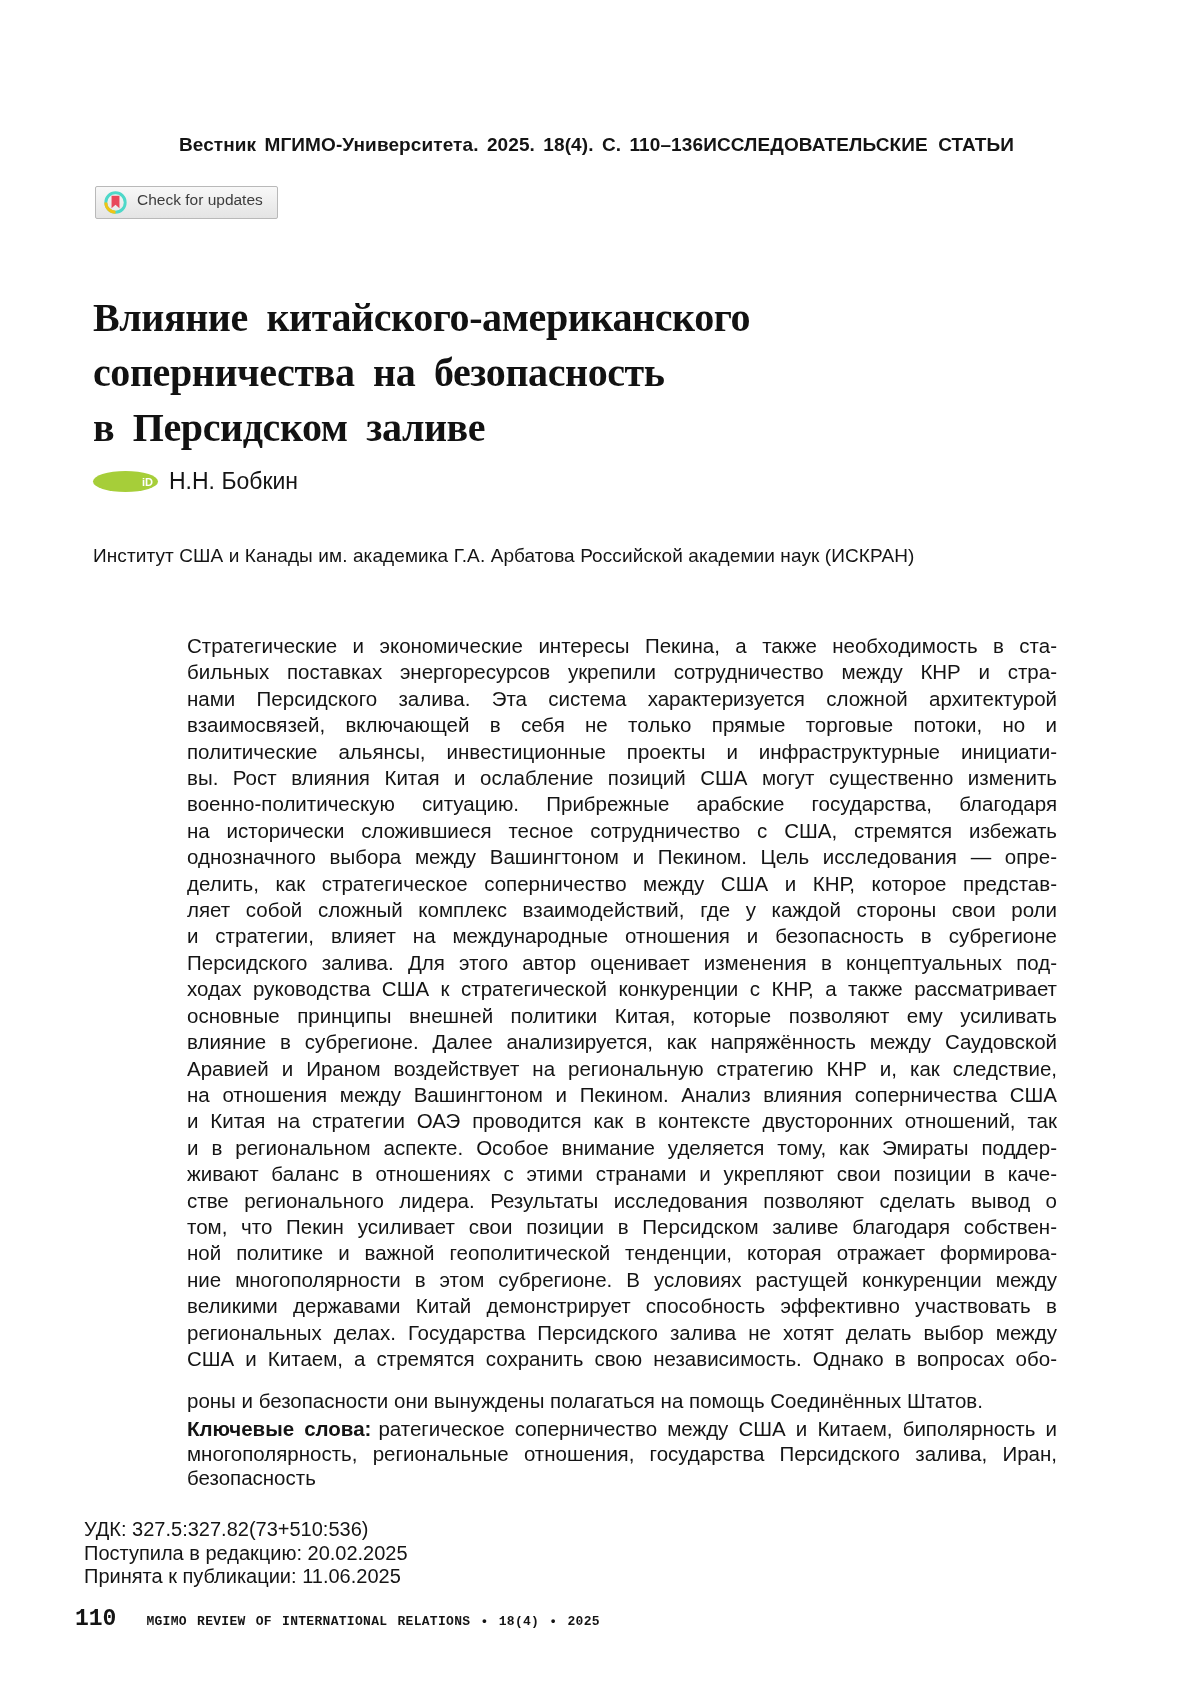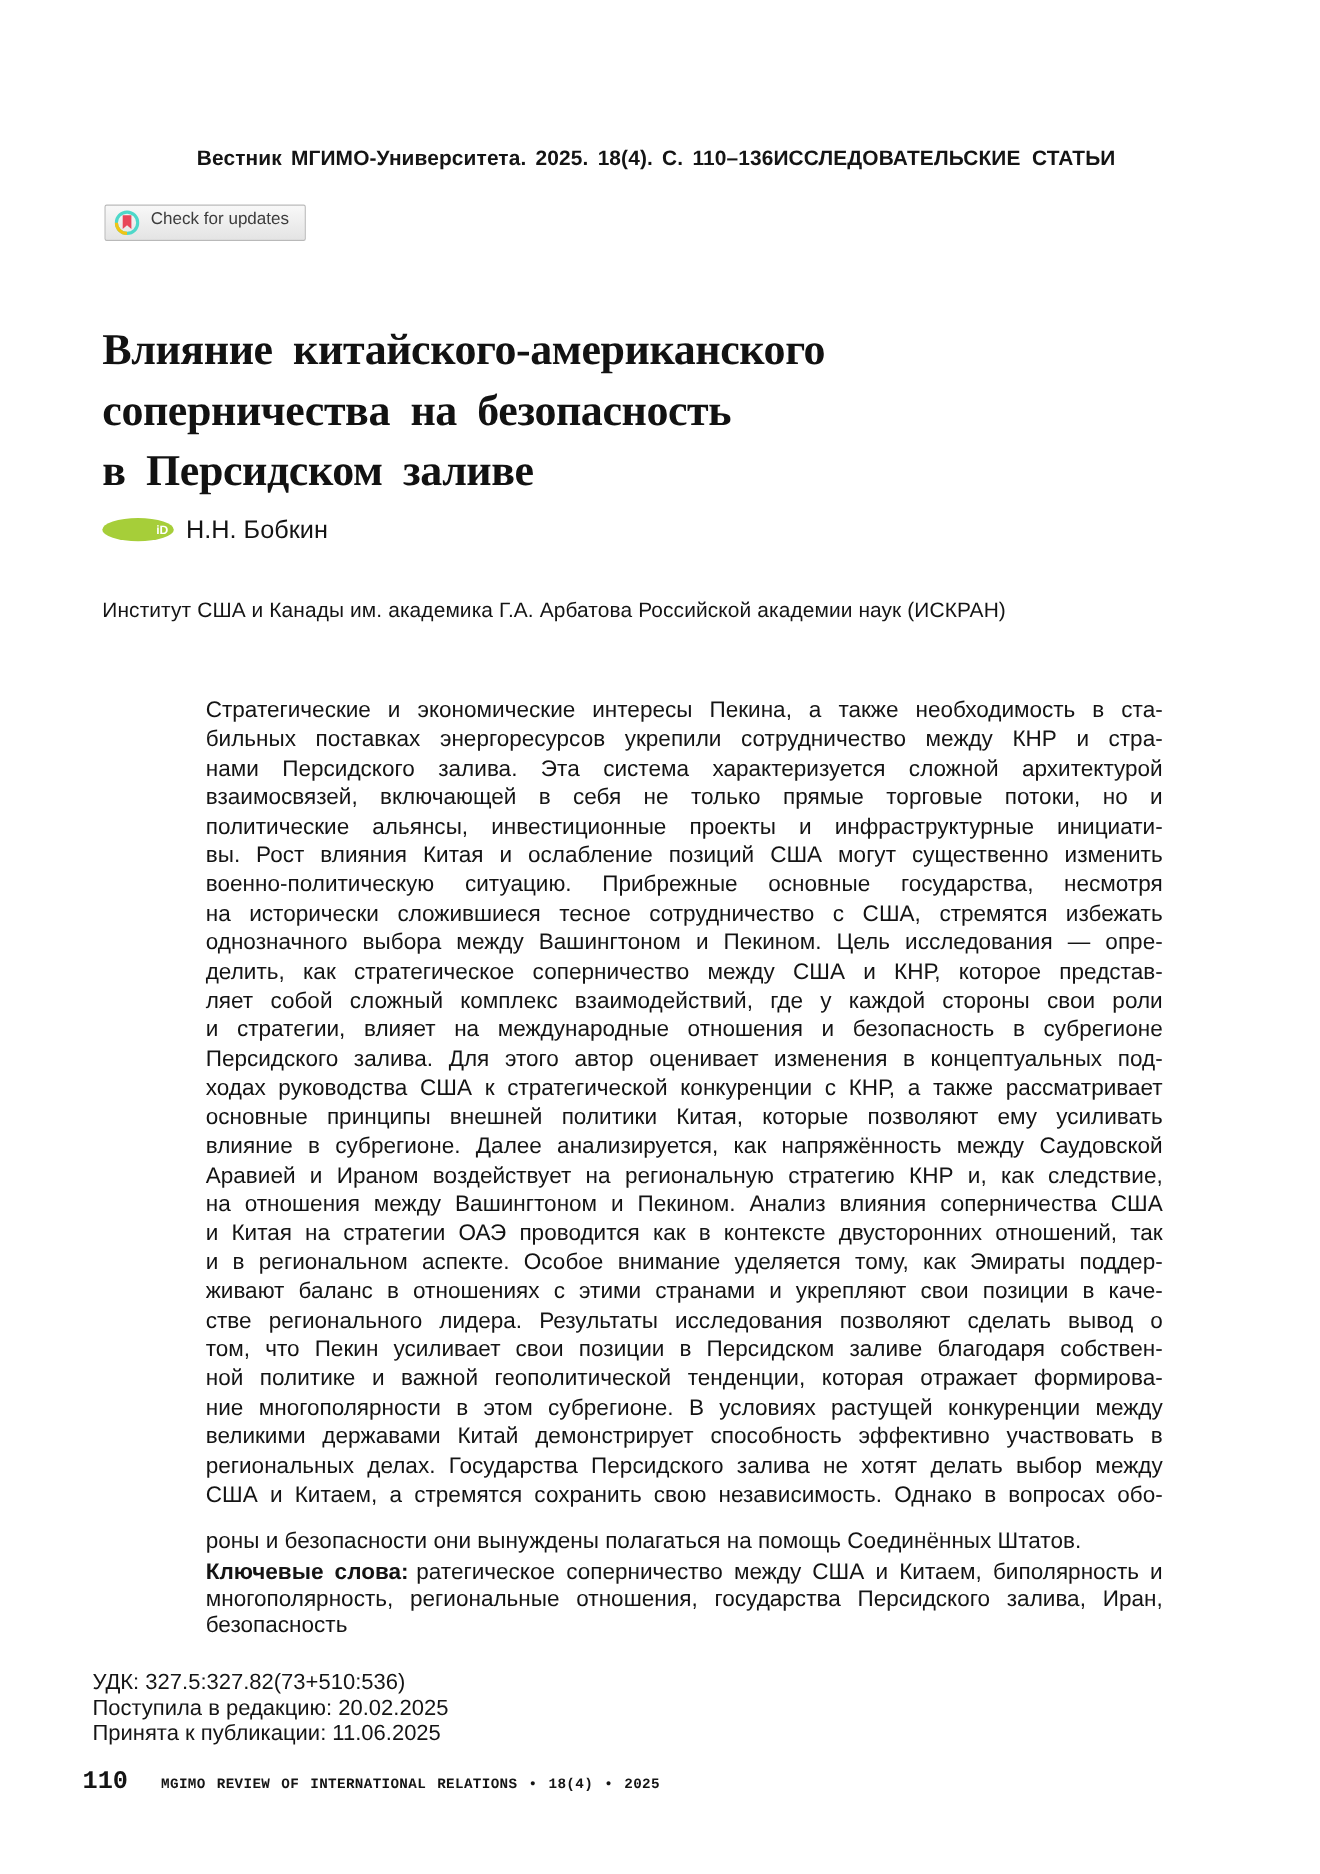--- a/index.html
+++ b/index.html
@@ -127,21 +127,21 @@
 
   <div class="affil">Институт США и Канады им. академика Г.А. Арбатова Российской академии наук (ИСКРАН)</div>
 
   <div class="abstract">
       <div class="abs-line">Стратегические и экономические интересы Пекина, а также необходимость в ста-</div>
       <div class="abs-line">бильных поставках энергоресурсов укрепили сотрудничество между КНР и стра-</div>
       <div class="abs-line">нами Персидского залива. Эта система характеризуется сложной архитектурой</div>
       <div class="abs-line">взаимосвязей, включающей в себя не только прямые торговые потоки, но и</div>
       <div class="abs-line">политические альянсы, инвестиционные проекты и инфраструктурные инициати-</div>
       <div class="abs-line">вы. Рост влияния Китая и ослабление позиций США могут существенно изменить</div>
-      <div class="abs-line">военно-политическую ситуацию. Прибрежные основные государства, несмотря</div>
+      <div class="abs-line">военно-политическую ситуацию. Прибрежные арабские государства, благодаря</div>
       <div class="abs-line">на исторически сложившиеся тесное сотрудничество с США, стремятся избежать</div>
       <div class="abs-line">однозначного выбора между Вашингтоном и Пекином. Цель исследования — опре-</div>
       <div class="abs-line">делить, как стратегическое соперничество между США и КНР, которое представ-</div>
       <div class="abs-line">ляет собой сложный комплекс взаимодействий, где у каждой стороны свои роли</div>
       <div class="abs-line">и стратегии, влияет на международные отношения и безопасность в субрегионе</div>
       <div class="abs-line">Персидского залива. Для этого автор оценивает изменения в концептуальных под-</div>
       <div class="abs-line">ходах руководства США к стратегической конкуренции с КНР, а также рассматривает</div>
       <div class="abs-line">основные принципы внешней политики Китая, которые позволяют ему усиливать</div>
       <div class="abs-line">влияние в субрегионе. Далее анализируется, как напряжённость между Саудовской</div>
       <div class="abs-line">Аравией и Ираном воздействует на региональную стратегию КНР и, как следствие,</div>

